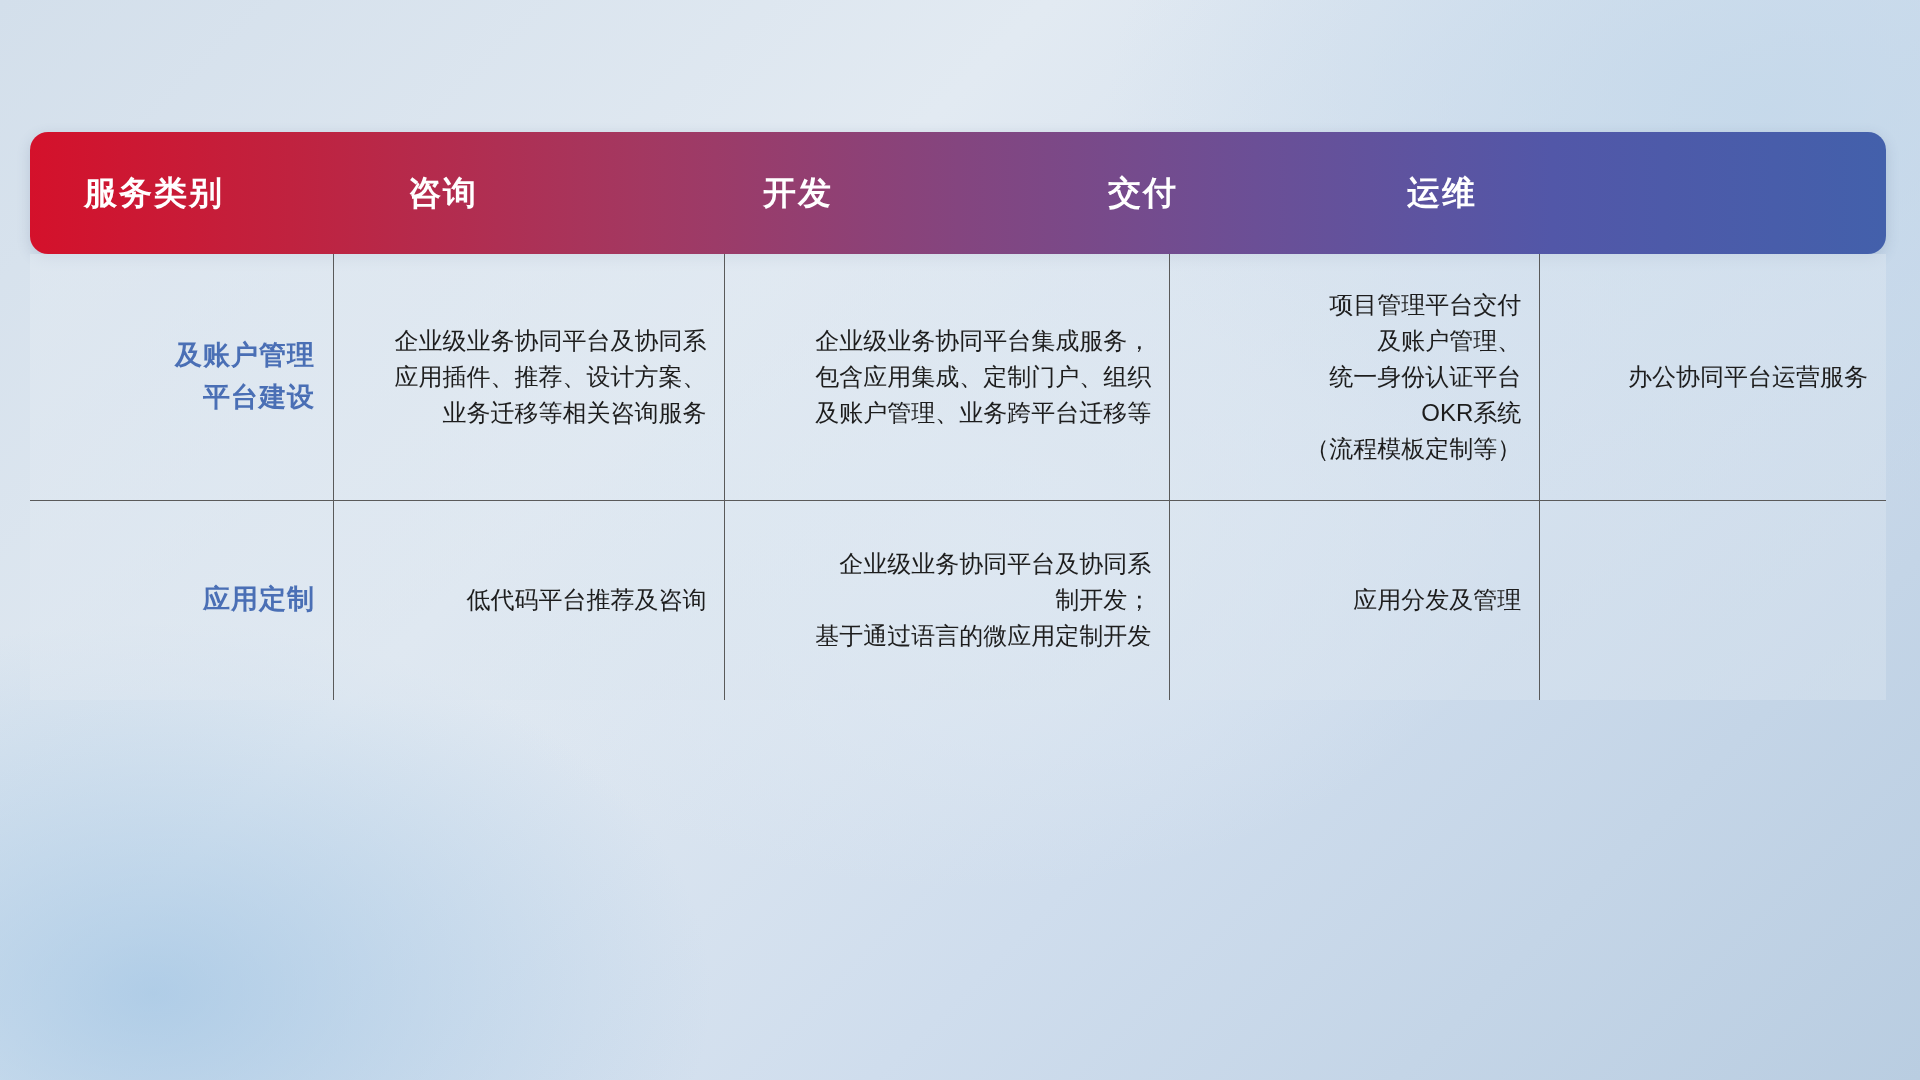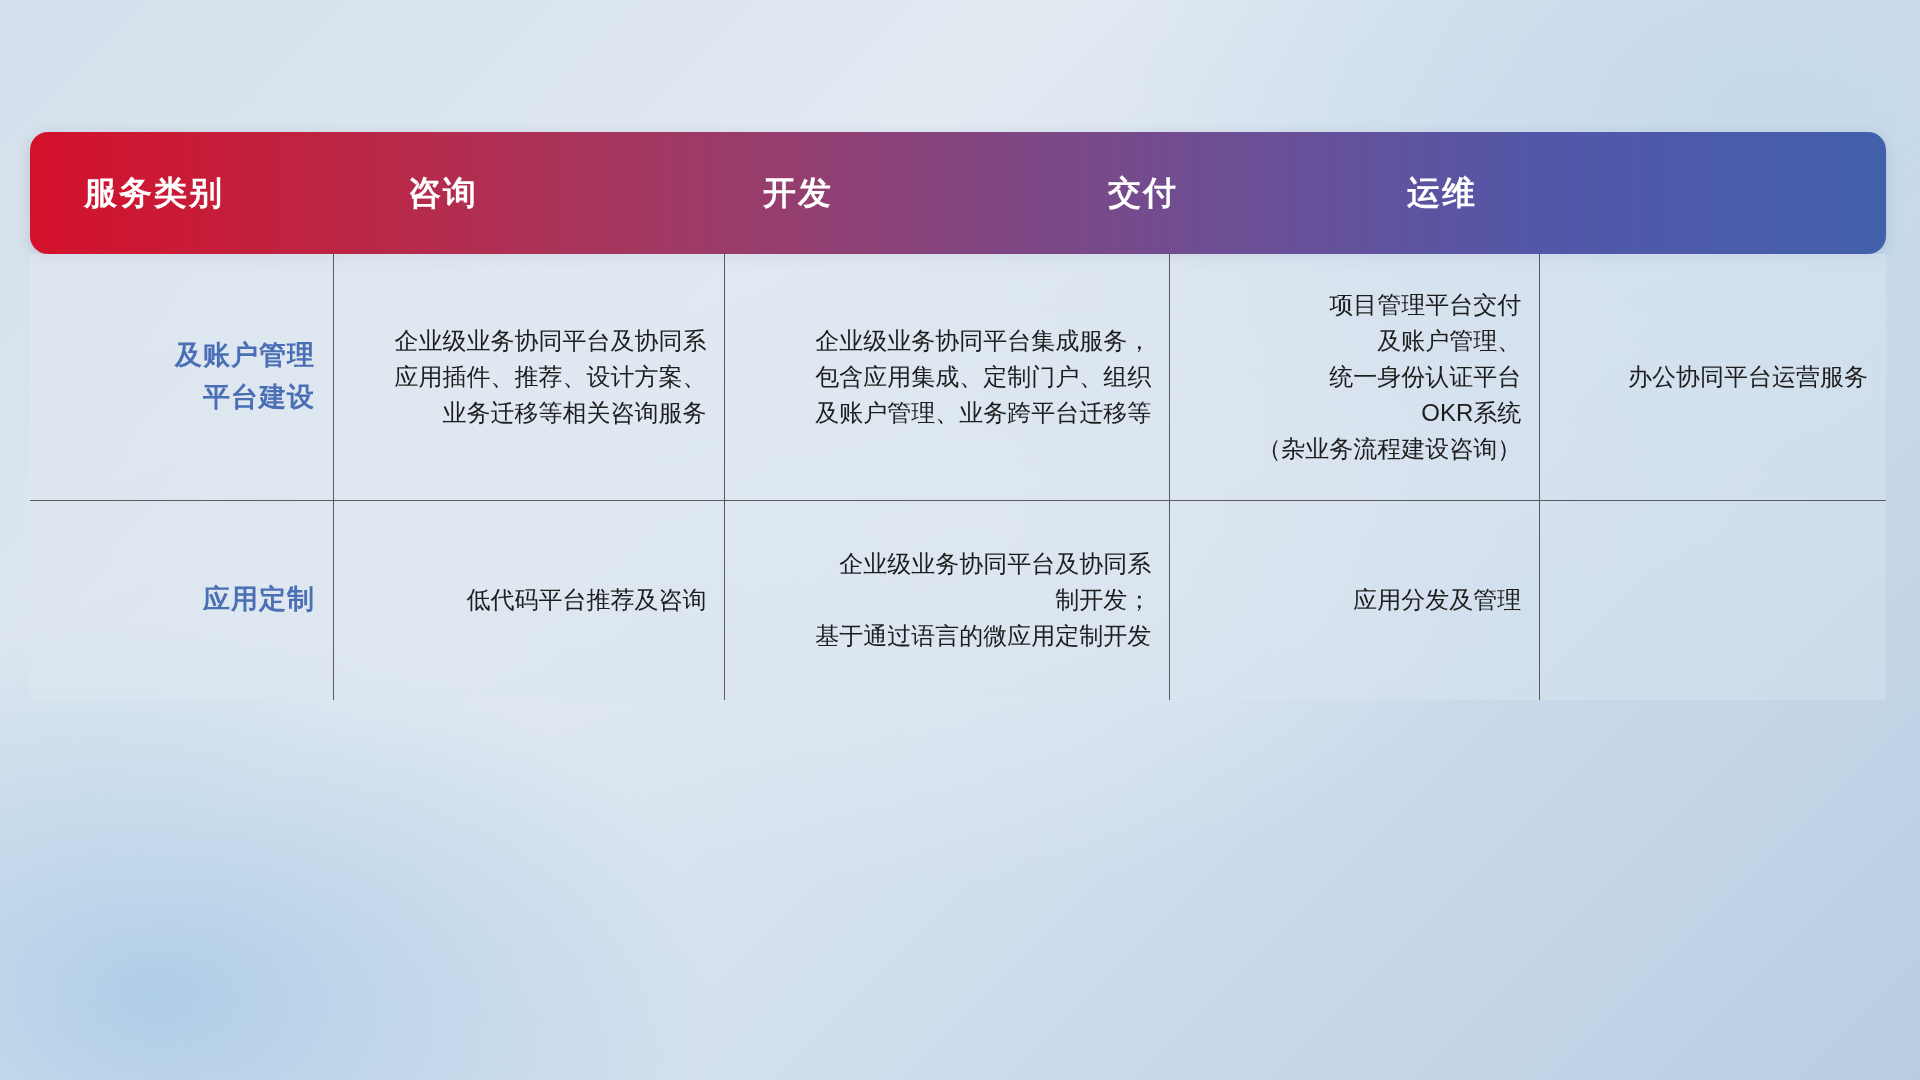--- a/index.html
+++ b/index.html
@@ -120,21 +120,21 @@
         <td class="c2">
           <span class="nl">企业级业务协同平台集成服务，</span>
           <span class="nl">包含应用集成、定制门户、组织</span>
           <span class="nl">及账户管理、业务跨平台迁移等</span>
         </td>
         <td class="c3">
           <span class="nl">项目管理平台交付</span>
           <span class="nl">及账户管理、</span>
           <span class="nl">统一身份认证平台</span>
           <span class="nl">OKR系统</span>
-          <span class="nl">（杂业务流程建设咨询）</span>
+          <span class="nl">（流程模板定制等）</span>
         </td>
         <td class="c4">
           <span class="nl">办公协同平台运营服务</span>
         </td>
       </tr>
 
 
       <tr class="r3">
         <td class="cat c0">
           <span class="nl">应用定制</span>

